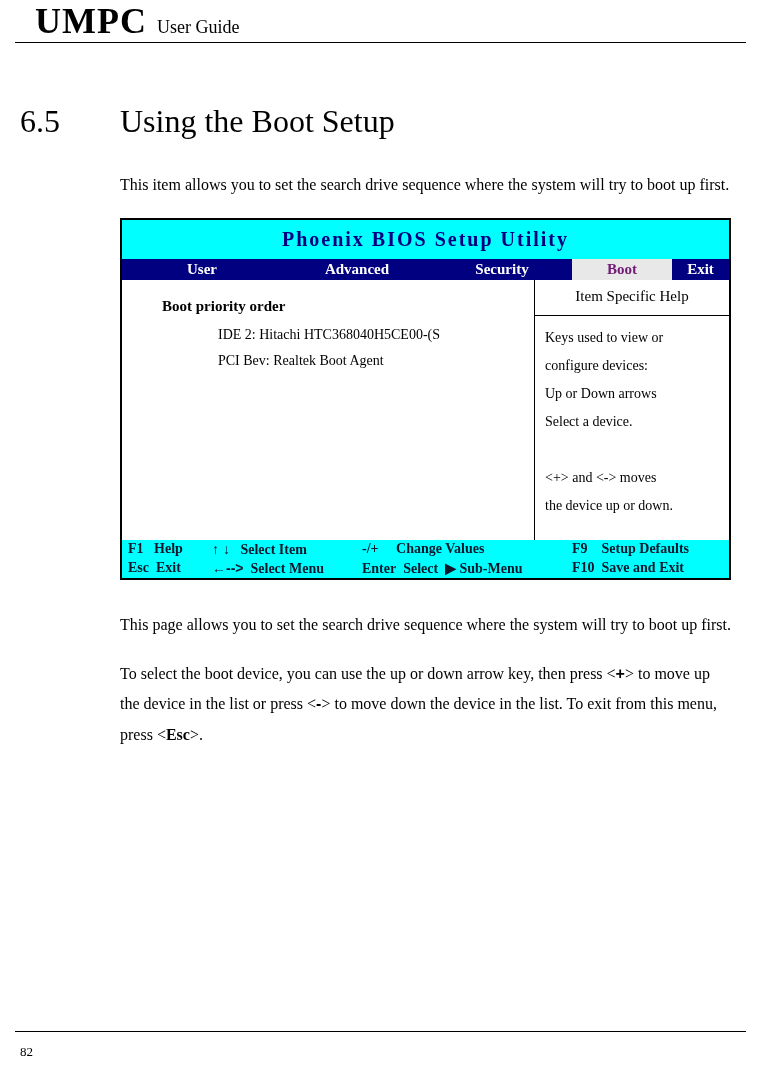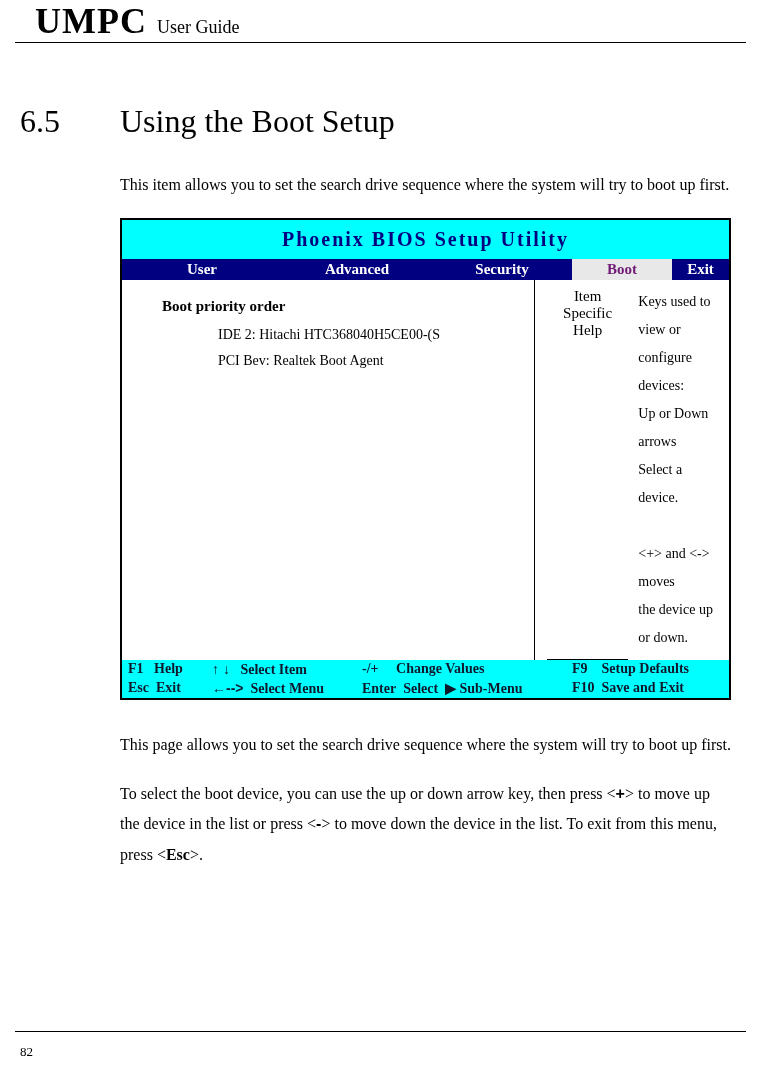--- a/index.html
+++ b/index.html
@@ -101,21 +101,21 @@
       padding: 8px 0 10px 22px;
     }
     .boot-item {
       font-size: 14px;
       padding: 2px 0 8px 78px;
     }
     .bios-help-panel {
       flex: 0 0 195px;
       border-left: 1.5px solid #000;
       display: flex;
-      padding-left: 12px;
+      flex-direction: column;
     }
     .help-head {
       text-align: center;
       font-size: 15px;
       padding: 8px 4px 10px 4px;
       border-bottom: 1.5px solid #000;
     }
     .help-body {
       font-size: 14px;
       padding: 8px 8px 8px 10px;

